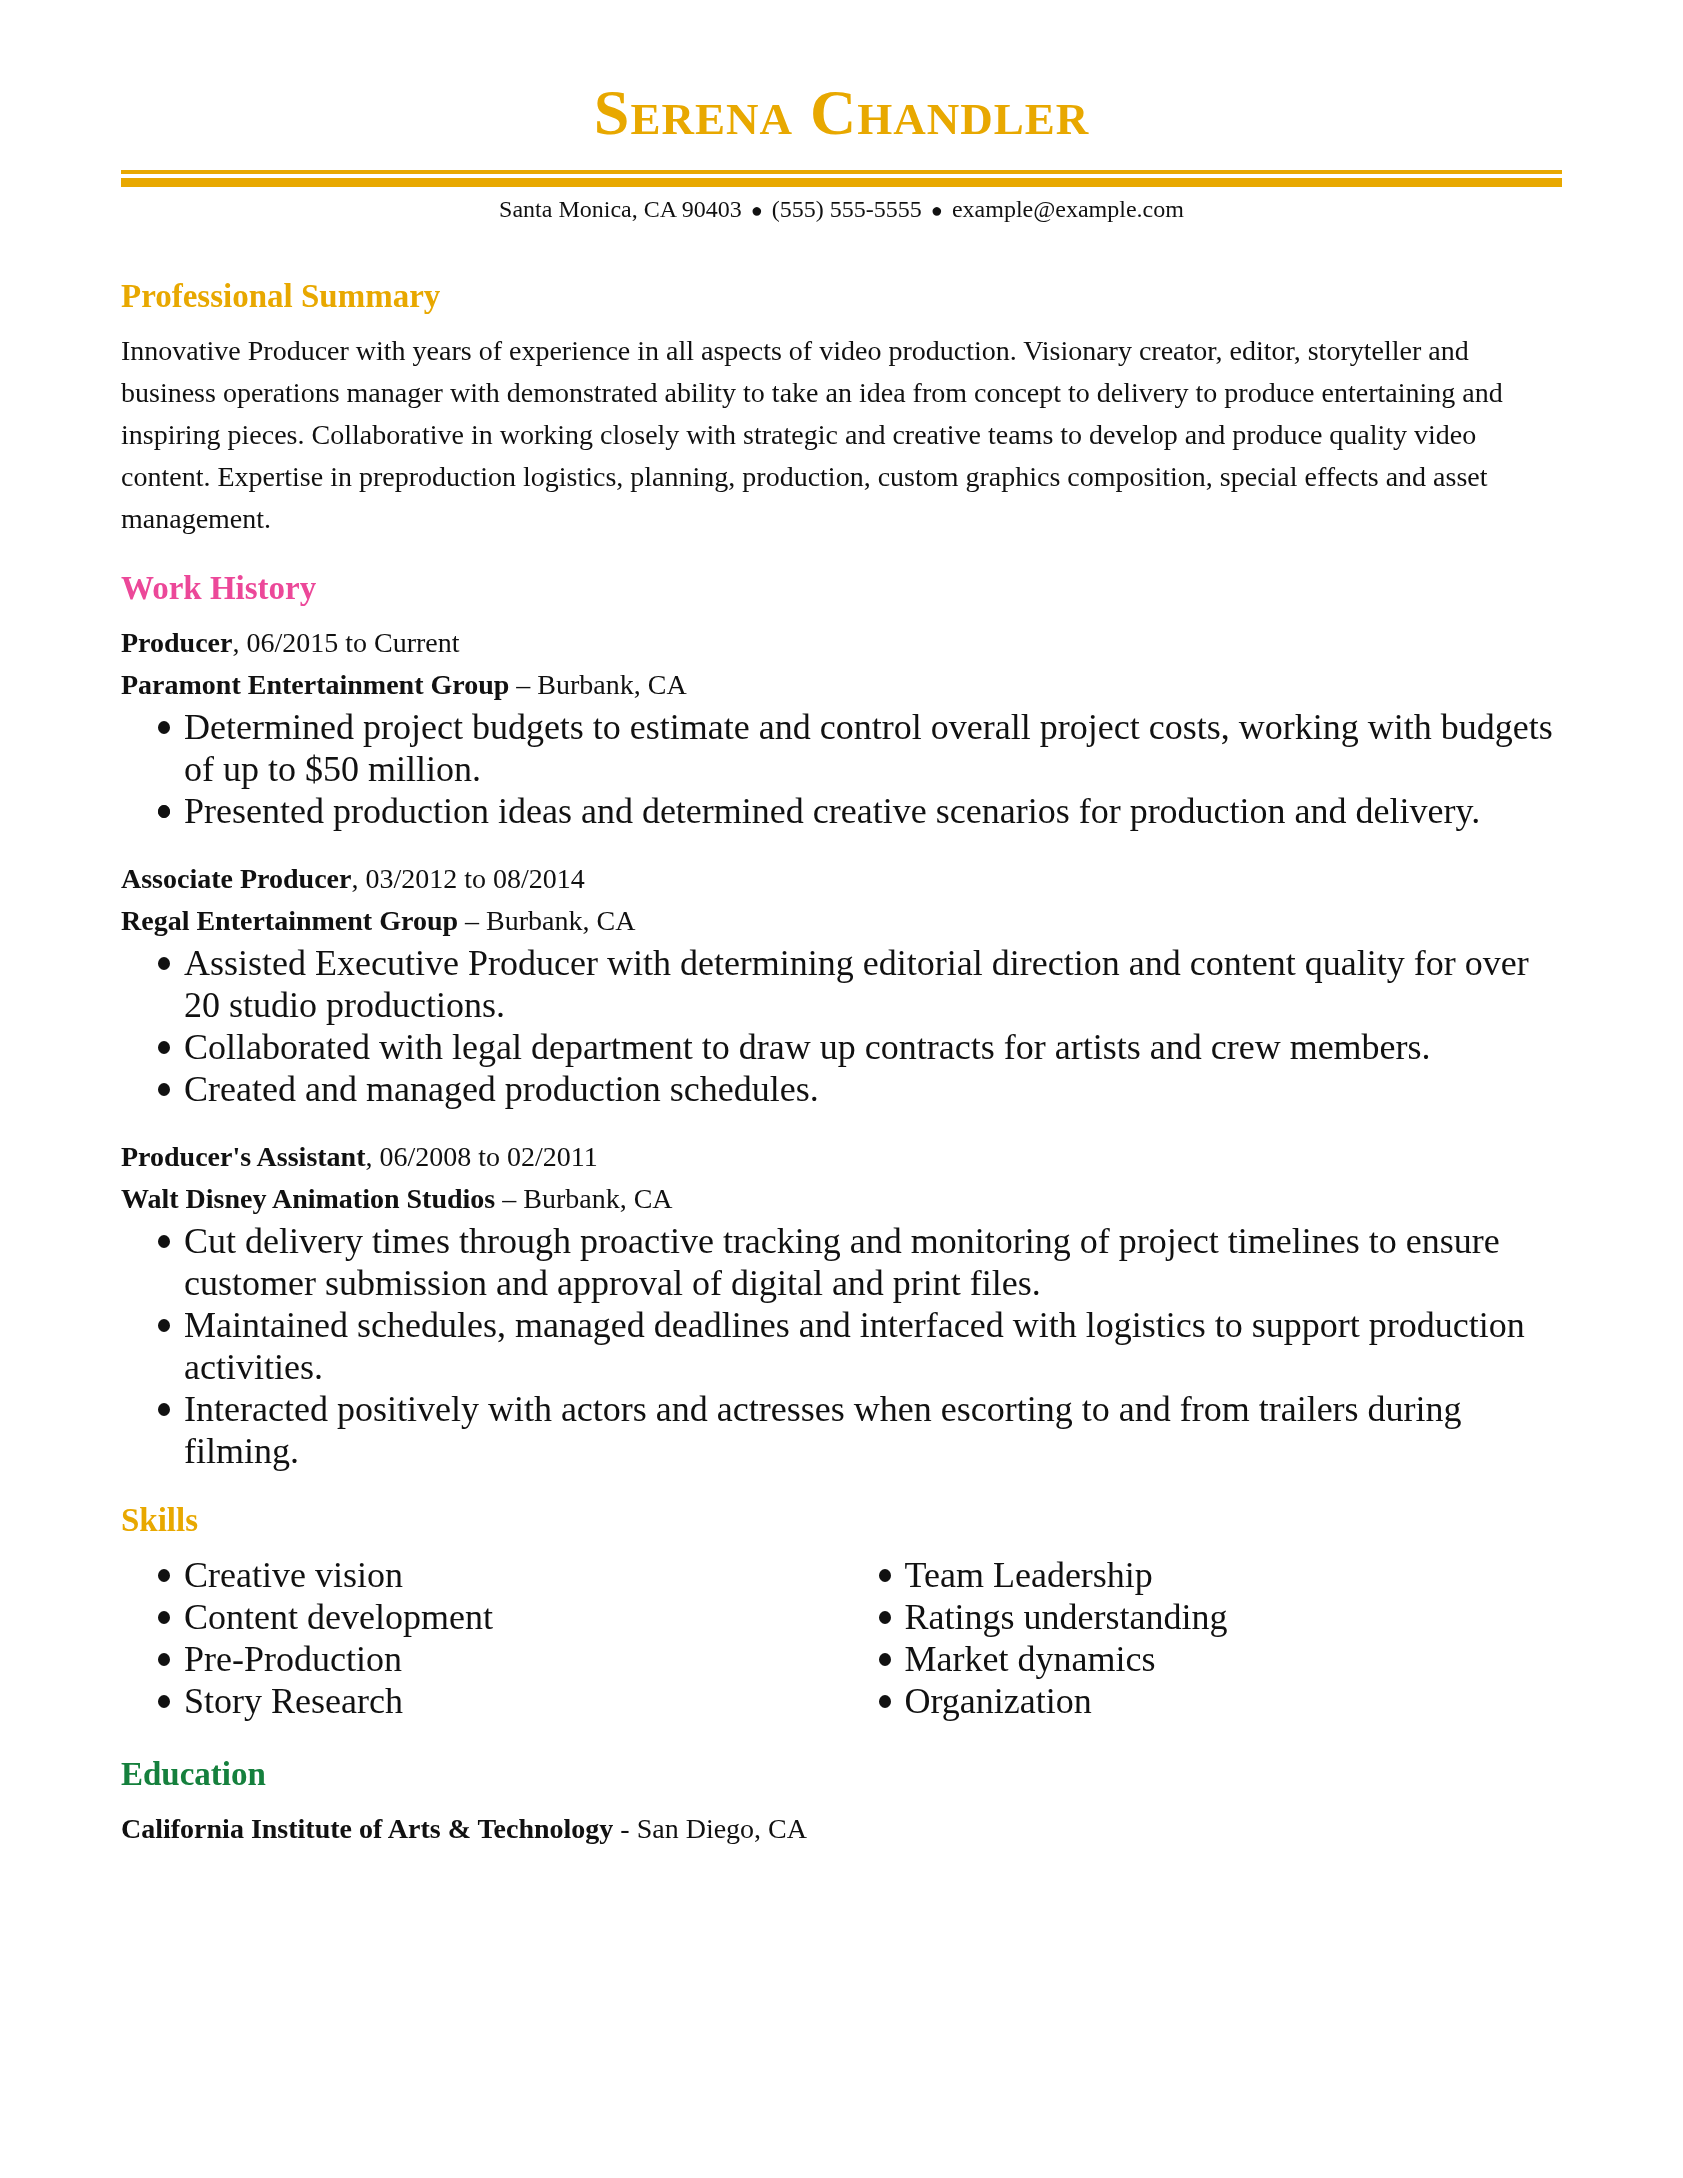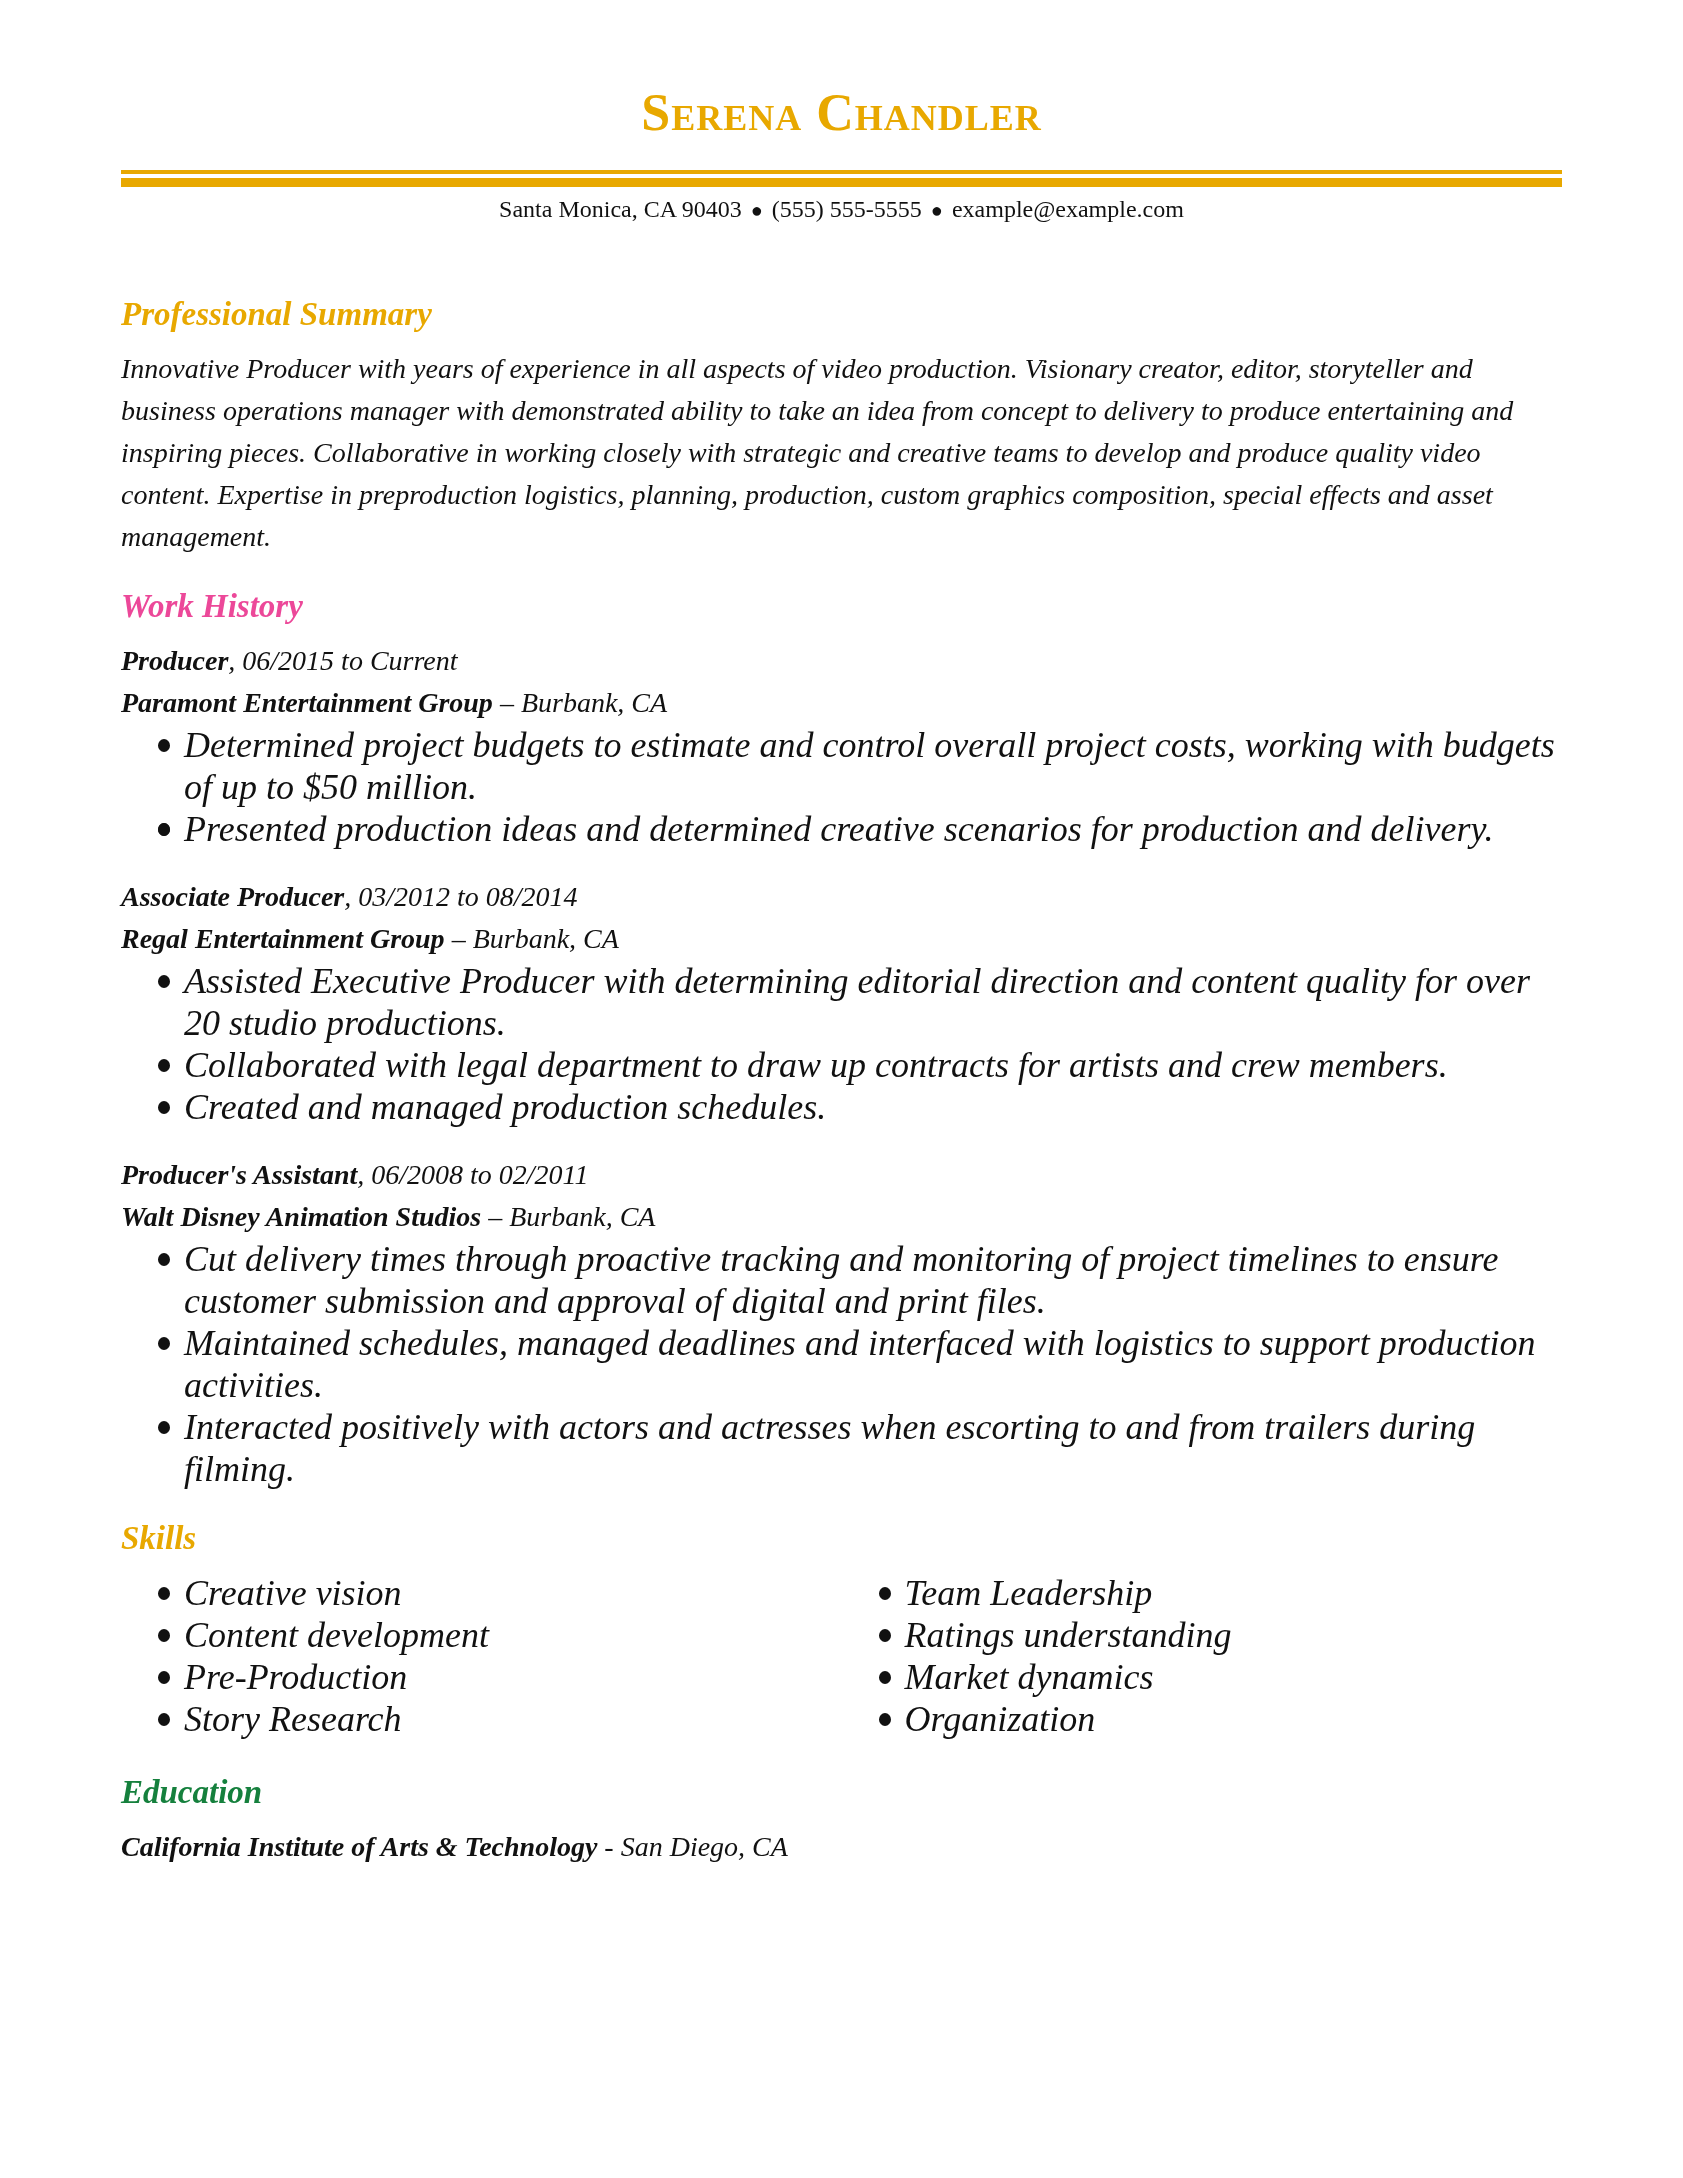--- a/index.html
+++ b/index.html
@@ -1,30 +1,30 @@
 <!DOCTYPE html>
 <html><head>
 <meta charset="utf-8">
 <style>
   html, body { margin: 0; padding: 0; background: #ffffff; }
   body { width: 1683px; height: 2178px; position: relative; overflow: hidden;
          font-family: "Liberation Serif", "DejaVu Serif", serif; color: #111111; }
   .page { position: absolute; left: 121px; top: 0; width: 1441px; }
 
   .name { position: absolute; left: 0; width: 1441px; top: 77px; text-align: center;
-          font-size: 52px; line-height: 71px; font-weight: bold; font-variant: small-caps;
+          font-size: 64px; line-height: 71px; font-weight: bold; font-variant: small-caps;
           letter-spacing: 1px; color: #E8A800; margin: 0; }
   .rule-thin { position: absolute; left: 0; top: 170px; width: 1441px; height: 4px; background: #E8A800; }
   .rule-thick { position: absolute; left: 0; top: 178px; width: 1441px; height: 9px; background: #E8A800; }
 
   .contact { position: absolute; left: 0; width: 1441px; top: 194px; text-align: center;
              font-size: 24px; line-height: 30px; color: #111; }
   .contact .sep { display: inline-block; margin: 0 9px; font-size: 20px; }
 
-  .content { position: absolute; left: 0; top: 292px; width: 1441px; font-style: italic; }
+  .content { position: absolute; left: 0; top: 274px; width: 1441px; }
   .section { margin: 0; }
   .section-title { font-size: 33px; line-height: 44px; font-weight: bold; color: #E8A800; margin: 0 0 12px 0; }
   .para { font-size: 28px; line-height: 42px; margin: 0; }
 
   #sec-work { margin-top: 26px; }
   #sec-skills { margin-top: 26px; }
   #sec-edu { margin-top: 30px; }
 
   .job { margin: 0 0 26px 0; }
   .job:last-child { margin-bottom: 0; }

